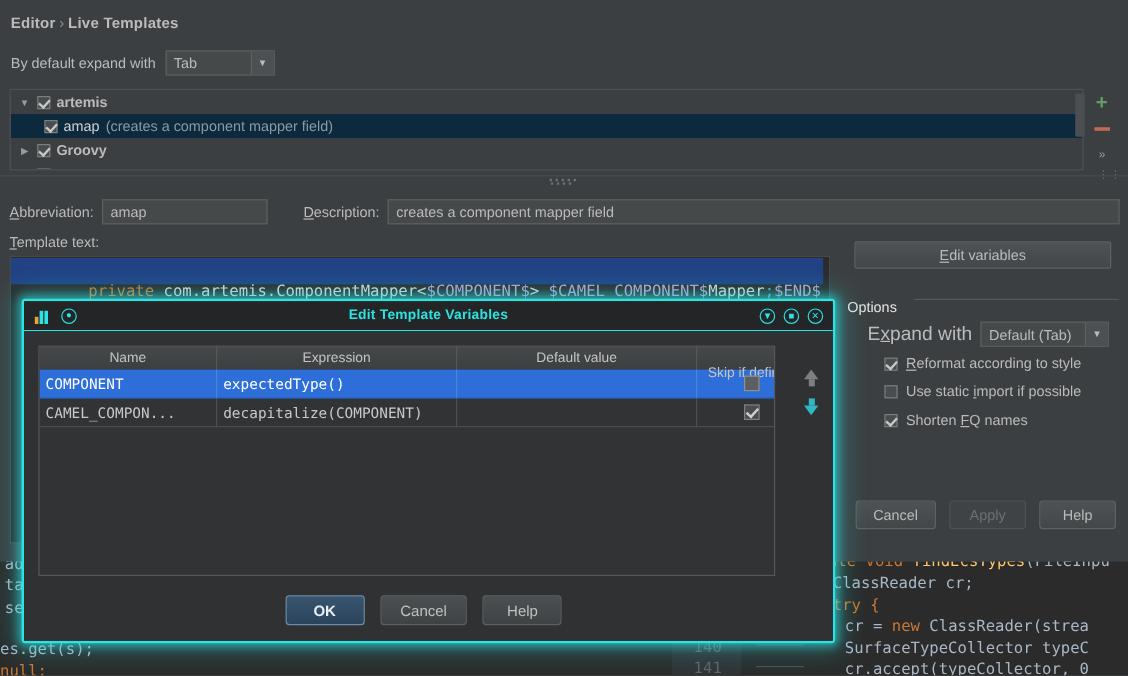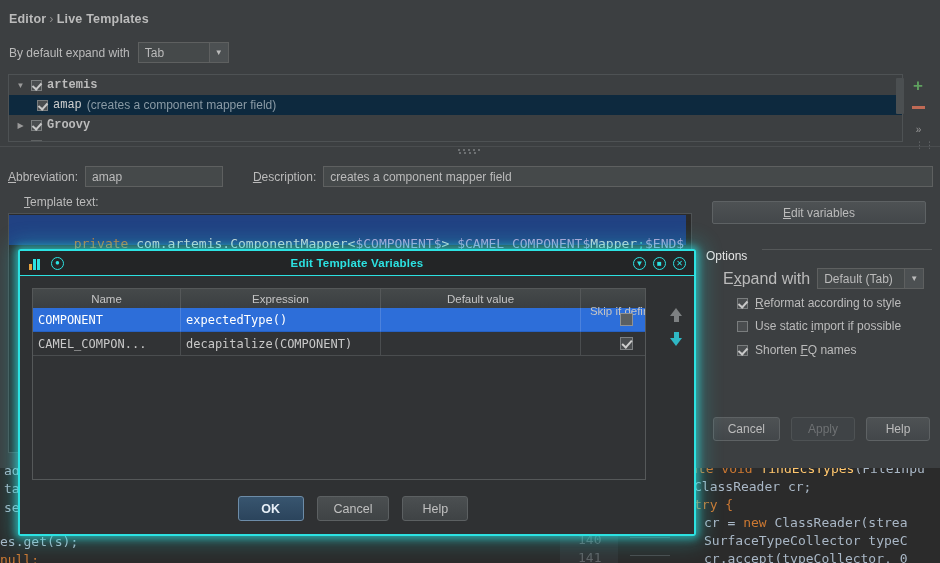--- a/index.html
+++ b/index.html
@@ -53,21 +53,21 @@
   .tree-row.sel { background:#0d293e; }
   .twisty { width:11px; color:#9a9a9a; font-size:8px; text-align:center; }
   .cb {
     width:11px; height:11px; border:1px solid #7a7d7e; background:#4a4d4f;
     position:relative; flex:none;
   }
   .cb.on::after {
     content:""; position:absolute; left:2px; top:0px; width:4px; height:7px;
     border:solid #c8c8c8; border-width:0 2px 2px 0; transform:rotate(42deg);
   }
-  .tree-label { font-size:12px; color:#bbbbbb; font-weight:bold;font-family:Liberation Mono, monospace; }
+  .tree-label { font-size:12px; color:#bbbbbb; font-weight:bold; }
   .tree-label.leaf { font-weight:normal; color:#d0d0d0; }
   .tree-desc { font-size:12px; color:#8a9aa5; }
   .indent { width:17px; flex:none; }
 
   .tree-side {
     position:absolute; left:903px; top:74px; width:30px; height:68px;
     display:flex; flex-direction:column; align-items:center; gap:6px; padding-top:3px;
   }
   .tbtn { width:18px; height:16px; display:flex; align-items:center; justify-content:center; }
   .plus { color:#5fa05f; font-size:17px; line-height:1; font-weight:bold; }
@@ -86,28 +86,28 @@
 
   
   .field-row { position:absolute; top:166px; left:8px; display:flex; align-items:center; width:925px; }
   .flabel { font-size:12px; color:#bbbbbb; margin-right:7px; }
   .flabel u { text-decoration:underline; }
   .tinput {
     height:21px; background:#45494a; border:1px solid #5e6060;
     color:#bbbbbb; font-size:12px; padding:0 6px; display:flex; align-items:center;
   }
 
-  .tt-label { position:absolute; left:24px; top:195px; font-size:12px; color:#bbbbbb; }
+  .tt-label { position:absolute; left:8px; top:195px; font-size:12px; color:#bbbbbb; }
   .tt-label u { text-decoration:underline; }
   .tmpl-box {
     position:absolute; left:8px; top:213px; width:684px; height:240px;
     background:#2b2b2b; border:1px solid #4e5254; overflow:hidden;
   }
   .tmpl-line {
-    position:absolute; left:0; top:1px; height:30px; white-space:pre;
+    position:absolute; left:0; top:1px; height:22px; white-space:pre;
     font-family:"DejaVu Sans Mono", monospace; font-size:13px; line-height:19px;
   }
   .sel-bg { background:#214283; }
   .t-kw { color:#cc7832; }
   .t-txt { color:#d6d6d6; }
   .t-var { color:#b9a0d6; }
   .t-semi { color:#4cb3b3; }
 
   
   .edit-vars-btn {

